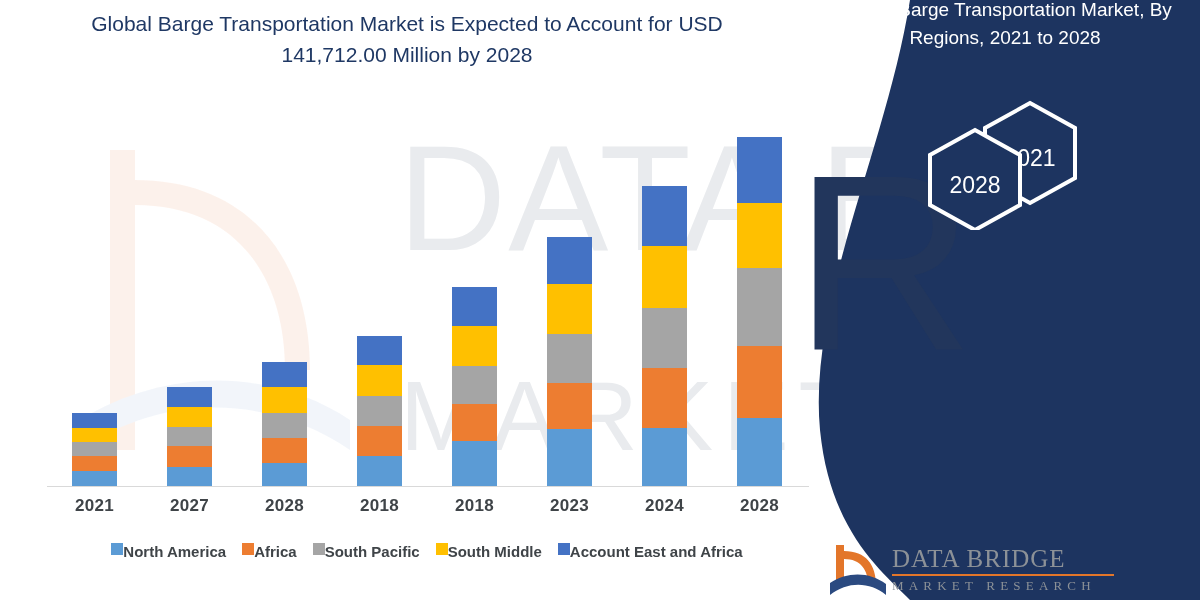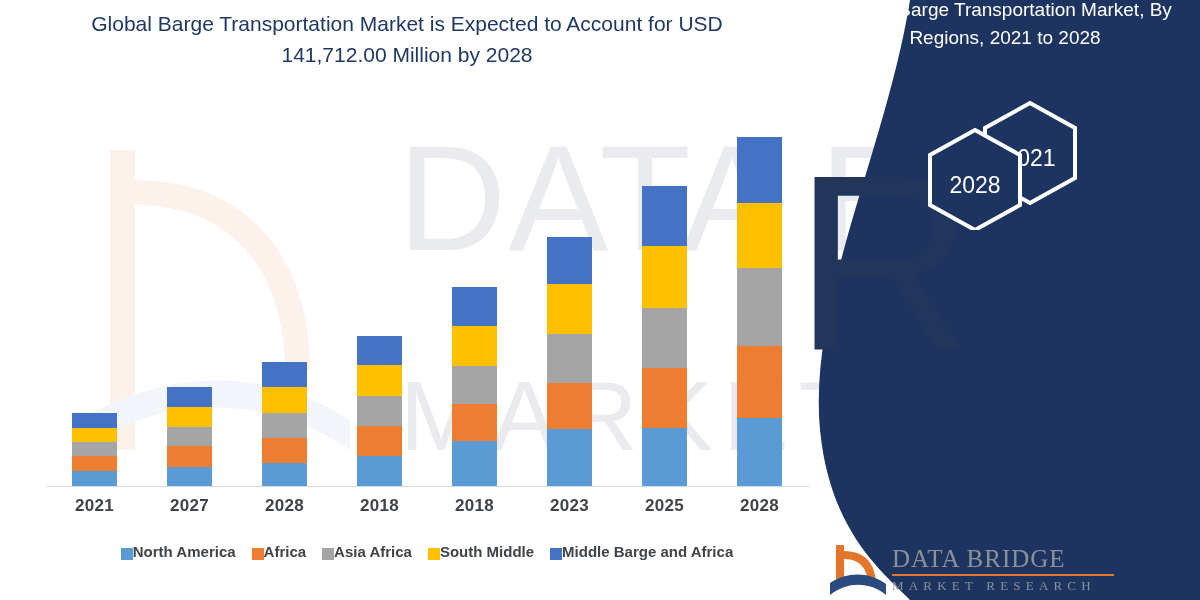--- a/index.html
+++ b/index.html
@@ -63,21 +63,21 @@
   .x-label {
     width: 90px; text-align: center;
     font-size: 17px; color: #3f4448; font-weight: 700;
     letter-spacing: .3px;
   }
 
   .legend {
     position: absolute; left: 40px; top: 538px; width: 760px; height: 26px;
     display: flex; align-items: center; justify-content: center; gap: 16px;
   }
-  .legend-item { display: flex; align-items: flex-end; }
+  .legend-item { display: flex; align-items: flex-start; }
   .legend-swatch { width: 12px; height: 12px; display: inline-block; }
   .legend-label { font-size: 15px; color: #3f4448; font-weight: 700; white-space: nowrap; }
 
   
   .right-panel {
     position: absolute; left: 790px; top: 0; width: 410px; height: 600px;
     overflow: hidden;
   }
   .right-panel svg.navy-shape { position: absolute; left: 0; top: 0; }
 
@@ -205,43 +205,43 @@
         </div>
       </div>
     <div class="axis-line"></div>
     <div class="x-labels" id="x-labels">
         <div class="x-label">2021</div>
         <div class="x-label">2027</div>
         <div class="x-label">2028</div>
         <div class="x-label">2018</div>
         <div class="x-label">2018</div>
         <div class="x-label">2023</div>
-        <div class="x-label">2025</div>
+        <div class="x-label">2024</div>
         <div class="x-label">2028</div>
       </div>
     <div class="legend" id="legend">
         <div class="legend-item">
           <span class="legend-swatch" style="background: rgb(91, 155, 213);"></span>
           <span class="legend-label">North America</span>
         </div>
         <div class="legend-item">
           <span class="legend-swatch" style="background: rgb(237, 125, 49);"></span>
           <span class="legend-label">Africa</span>
         </div>
         <div class="legend-item">
           <span class="legend-swatch" style="background: rgb(165, 165, 165);"></span>
-          <span class="legend-label">Asia Africa</span>
+          <span class="legend-label">South Pacific</span>
         </div>
         <div class="legend-item">
           <span class="legend-swatch" style="background: rgb(255, 192, 0);"></span>
           <span class="legend-label">South Middle</span>
         </div>
         <div class="legend-item">
           <span class="legend-swatch" style="background: rgb(68, 114, 196);"></span>
-          <span class="legend-label">Middle Barge and Africa</span>
+          <span class="legend-label">Account East and Africa</span>
         </div>
       </div>
   </div>
 
   <div class="right-panel">
     <svg class="navy-shape" width="410" height="600" viewBox="0 0 410 600">
       <path d="M120 0 C 96 150, 18 300, 30 430 C 40 530, 90 570, 120 600 L410 600 L410 0 Z" fill="#1d3460"></path>
     </svg>
 
     <div class="rp-content">

